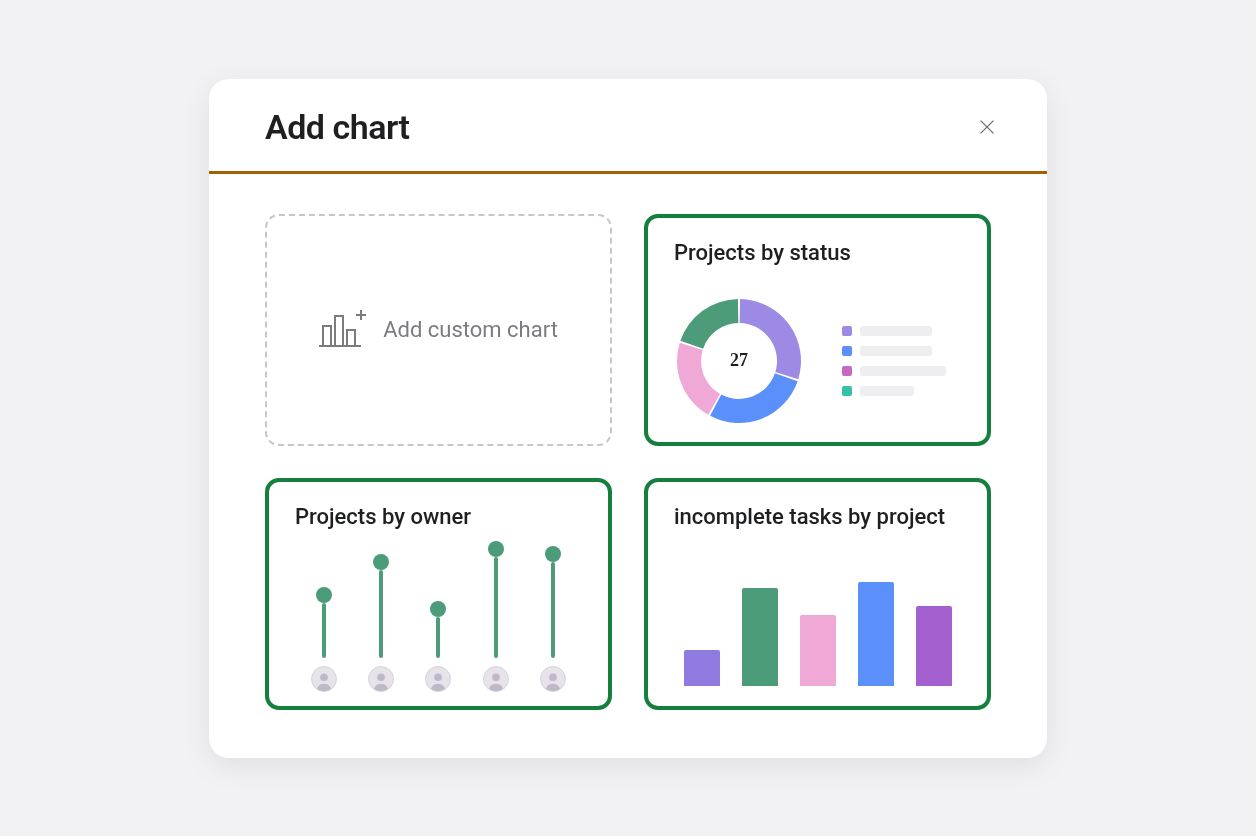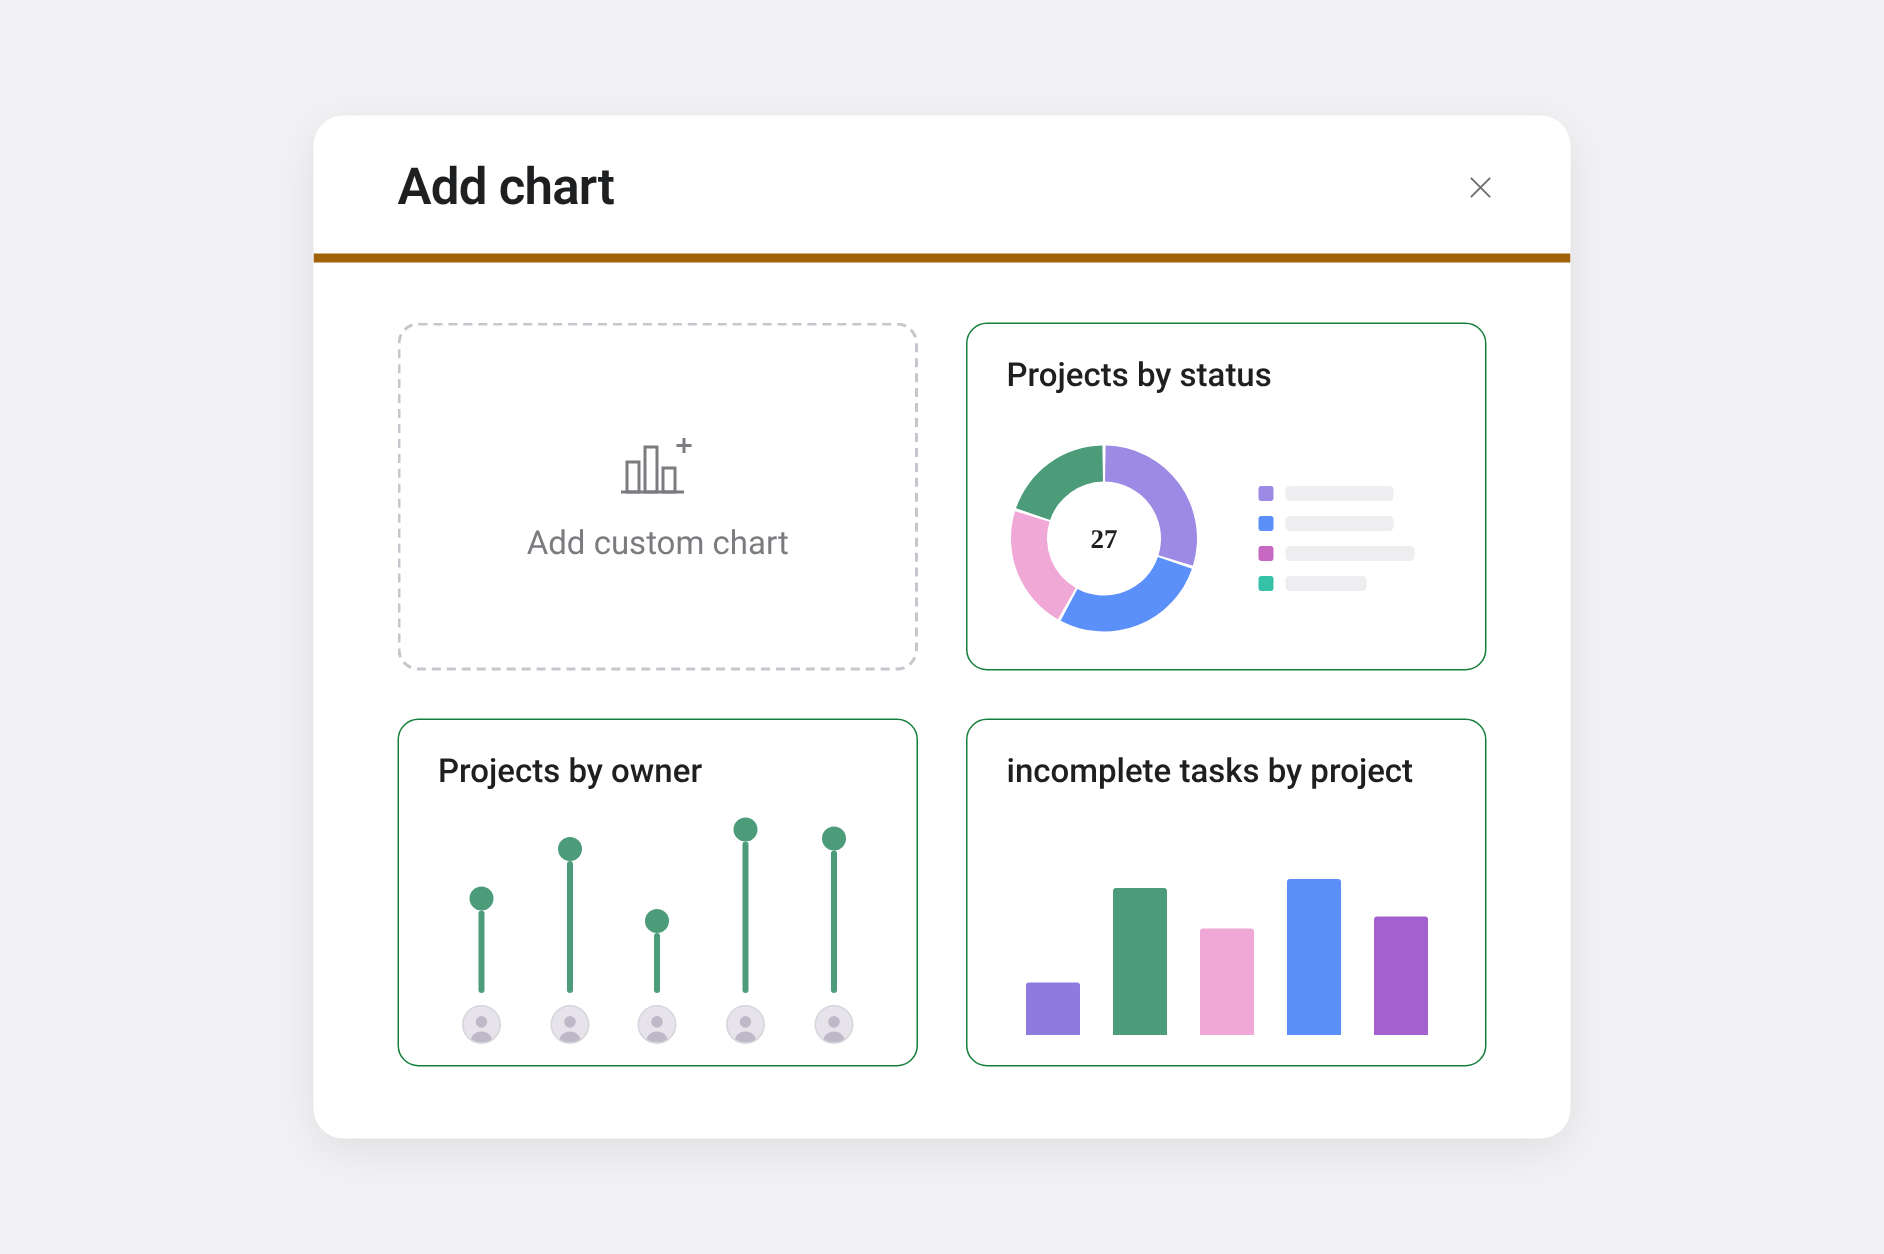--- a/index.html
+++ b/index.html
@@ -18,21 +18,21 @@
     background: #fff;
     border-radius: 20px;
     box-shadow: 0 8px 30px rgba(0,0,0,0.08);
     overflow: hidden;
   }
   .modal-header {
     display: flex;
     align-items: center;
     justify-content: space-between;
     padding: 28px 40px 24px 56px;
-    border-bottom: 6px solid #a16207;
+    border-bottom: 3px solid #a16207;
   }
   .modal-title {
     font-size: 34px;
     font-weight: 600;
     color: #1e1f21;
     letter-spacing: -0.5px;
   }
   .close-btn {
     width: 40px;
     height: 40px;
@@ -49,41 +49,41 @@
 
   .modal-body {
     padding: 40px 56px 48px 56px;
     display: grid;
     grid-template-columns: 1fr 1fr;
     grid-template-rows: auto auto;
     gap: 32px;
   }
 
   .card {
-    border: 1px solid #15803d;
+    border: 4px solid #15803d;
     border-radius: 14px;
     background: #fff;
     height: 232px;
     cursor: pointer;
     overflow: hidden;
     position: relative;
   }
   .card-title {
     font-size: 22px;
     font-weight: 500;
     color: #1e1f21;
     padding: 20px 26px 0 26px;
     line-height: 1.35;
   }
 
   
   .card-dashed {
     border: 2px dashed #c8c6cc;
     display: flex;
-    flex-direction: column;
+    flex-direction: row;
     align-items: center;
     justify-content: center;
     gap: 14px;
   }
   .card-dashed .icon-wrap {
     color: #7c7b80;
   }
   .card-dashed .label {
     font-size: 22px;
     color: #7c7b80;

